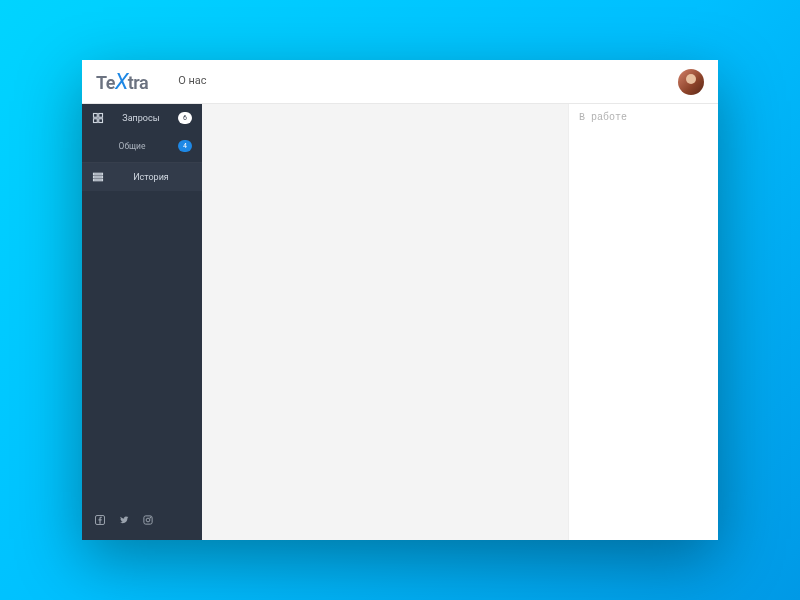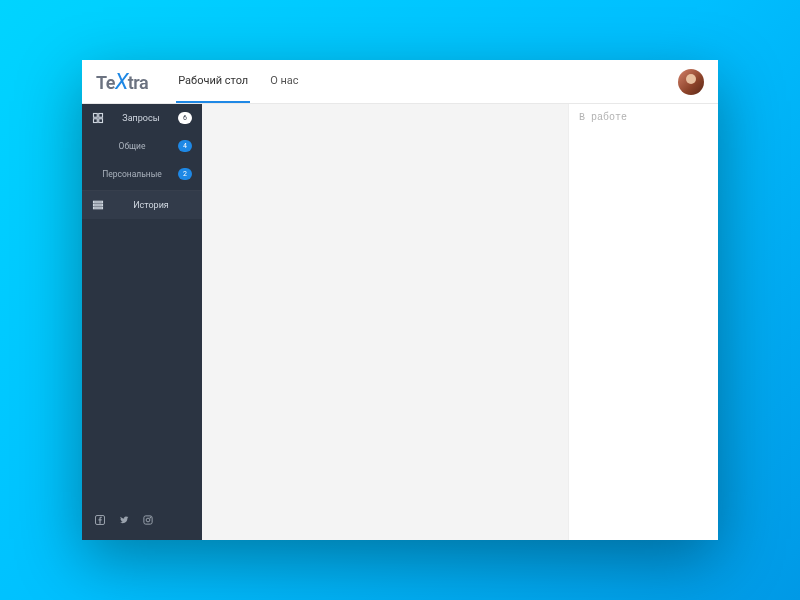--- a/index.html
+++ b/index.html
@@ -169,21 +169,20 @@
 </head>
 <body>
 
 <div class="app-window">
 
   <div class="header">
     <div class="logo">
       <span class="te">Te</span><span class="x">X</span><span class="tra">tra</span>
     </div>
     <div class="nav">
-      <div class="nav-item active">Рабочий стол</div>
       <div class="nav-item">О нас</div>
     </div>
     <div class="header-spacer"></div>
     <div class="user-block">
       <div class="avatar"></div>
     </div>
   </div>
 
   <div class="body">
     <div class="sidebar">
@@ -199,24 +198,20 @@
         </span>
         <span class="label">Запросы</span>
         <span class="badge white">6</span>
       </div>
 
       <div class="sidebar-item sidebar-sub">
         <span class="label">Общие</span>
         <span class="badge blue">4</span>
       </div>
 
-      <div class="sidebar-item sidebar-sub">
-        <span class="label">Персональные</span>
-        <span class="badge blue">2</span>
-      </div>
 
       <div class="sidebar-divider"></div>
 
       <div class="sidebar-item section2">
         <span class="s-icon">
           <svg viewBox="0 0 16 16" fill="none" stroke="#cfd6df" stroke-width="1.5">
               <rect x="2" y="3" width="12" height="2"></rect>
               <rect x="2" y="7" width="12" height="2"></rect>
               <rect x="2" y="11" width="12" height="2"></rect>
             </svg>

